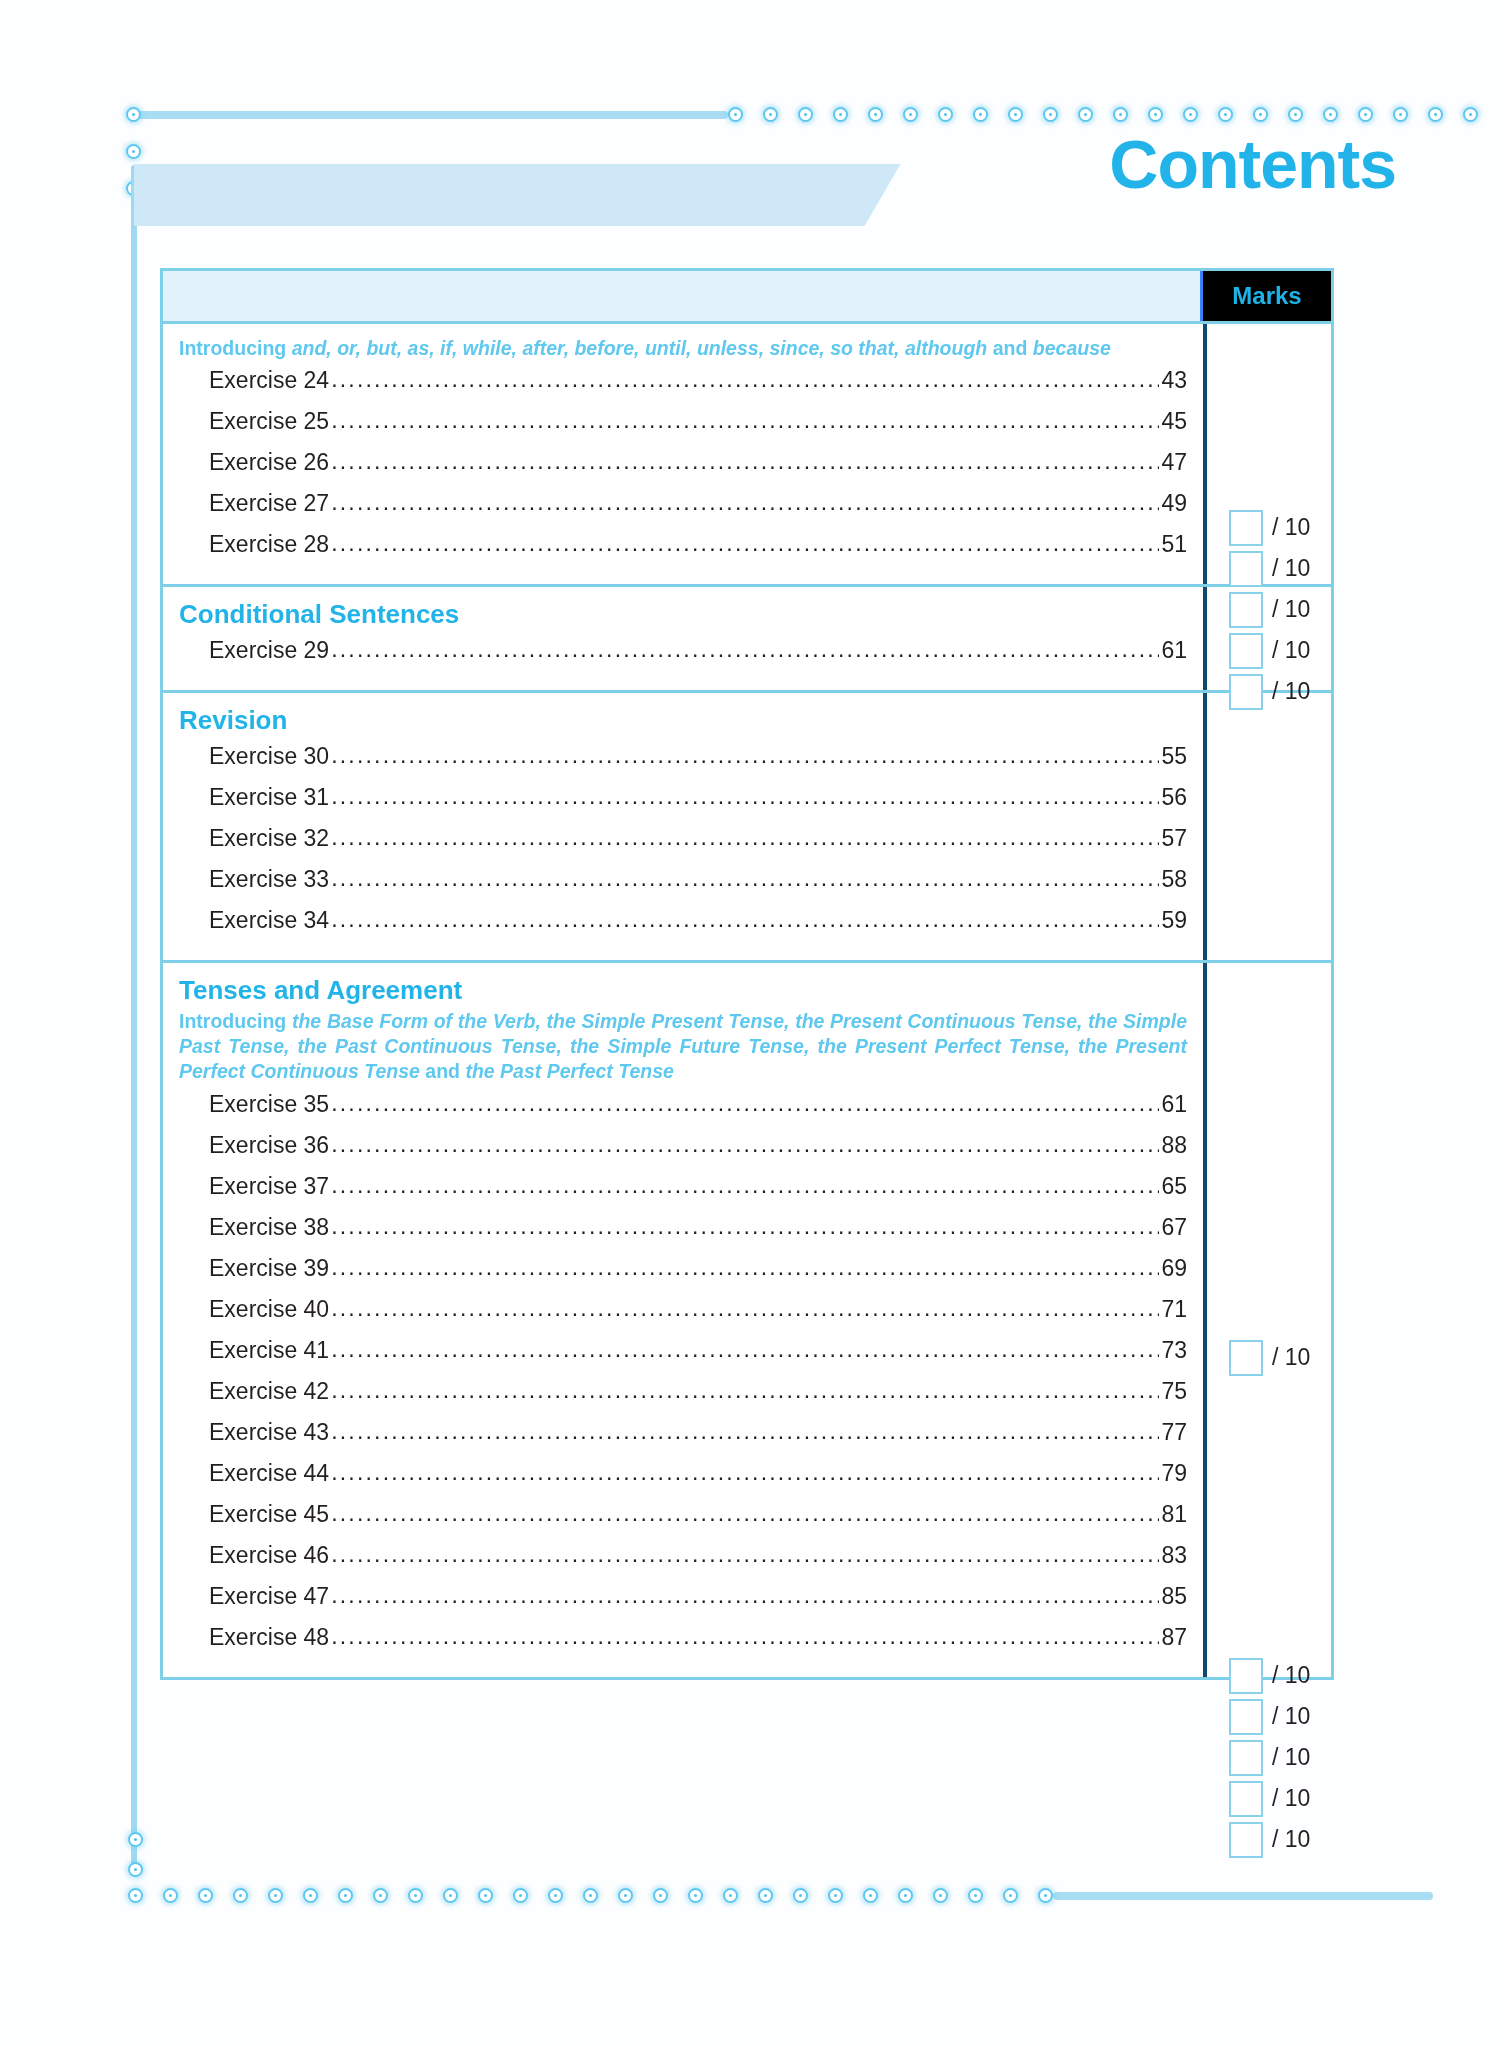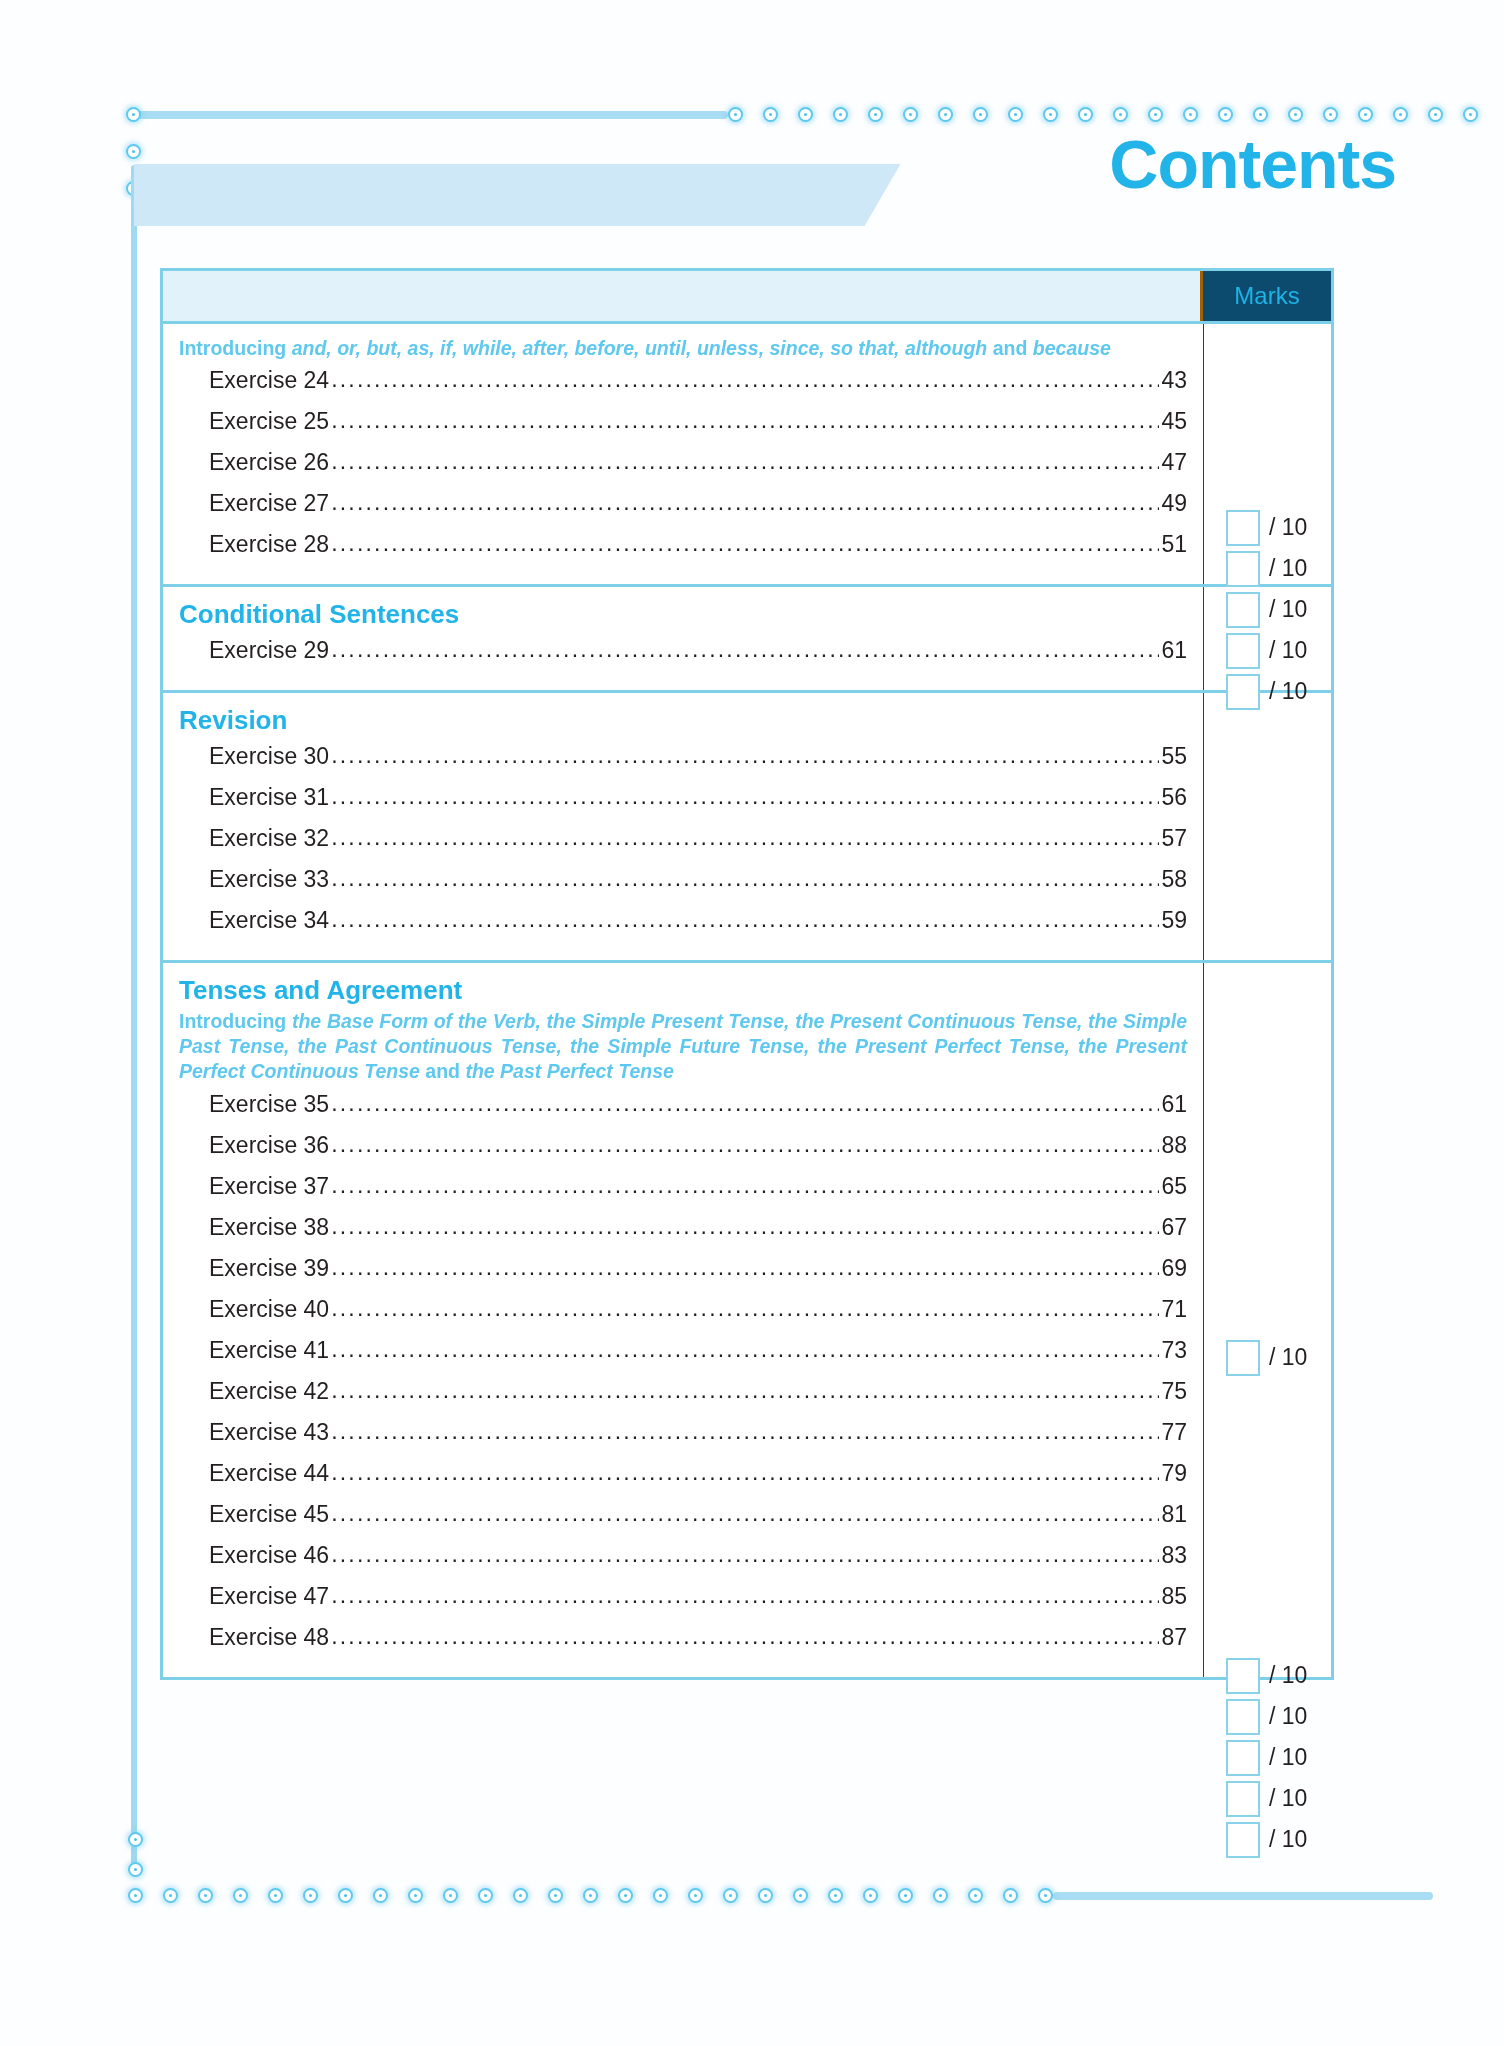--- a/index.html
+++ b/index.html
@@ -149,45 +149,45 @@
     display: flex;
     border-bottom: 3px solid #7ecfe8;
     height: 50px;
   }
   .toc-head .left-cell {
     flex: 1 1 auto;
     background: #e1f2fb;
   }
   .toc-head .marks-cell {
     flex: 0 0 128px;
-    background: #0c4a6e;
-    border-left: 3px solid #a16207;
+    background: #000000;
+    border-left: 3px solid #3b82f6;
     display: flex;
     align-items: center;
     justify-content: center;
     color: #1eb3e7;
-    font-weight: normal;
+    font-weight: bold;
     font-size: 24px;
   }
 
   .toc-section {
     display: flex;
     border-bottom: 3px solid #7ecfe8;
   }
   .toc-section:last-child { border-bottom: none; }
 
   .sec-left {
     flex: 1 1 auto;
     padding: 10px 16px 12px 16px;
     box-sizing: border-box;
     min-width: 0;
   }
   .sec-right {
     flex: 0 0 128px;
-    border-left: 1px solid #0c4a6e;
+    border-left: 4px solid #0c4a6e;
     box-sizing: border-box;
     position: relative;
   }
 
   .sec-title {
     color: #22b4e8;
     font-weight: bold;
     font-size: 26px;
     line-height: 1.22;
     margin: 2px 0 0 0;

